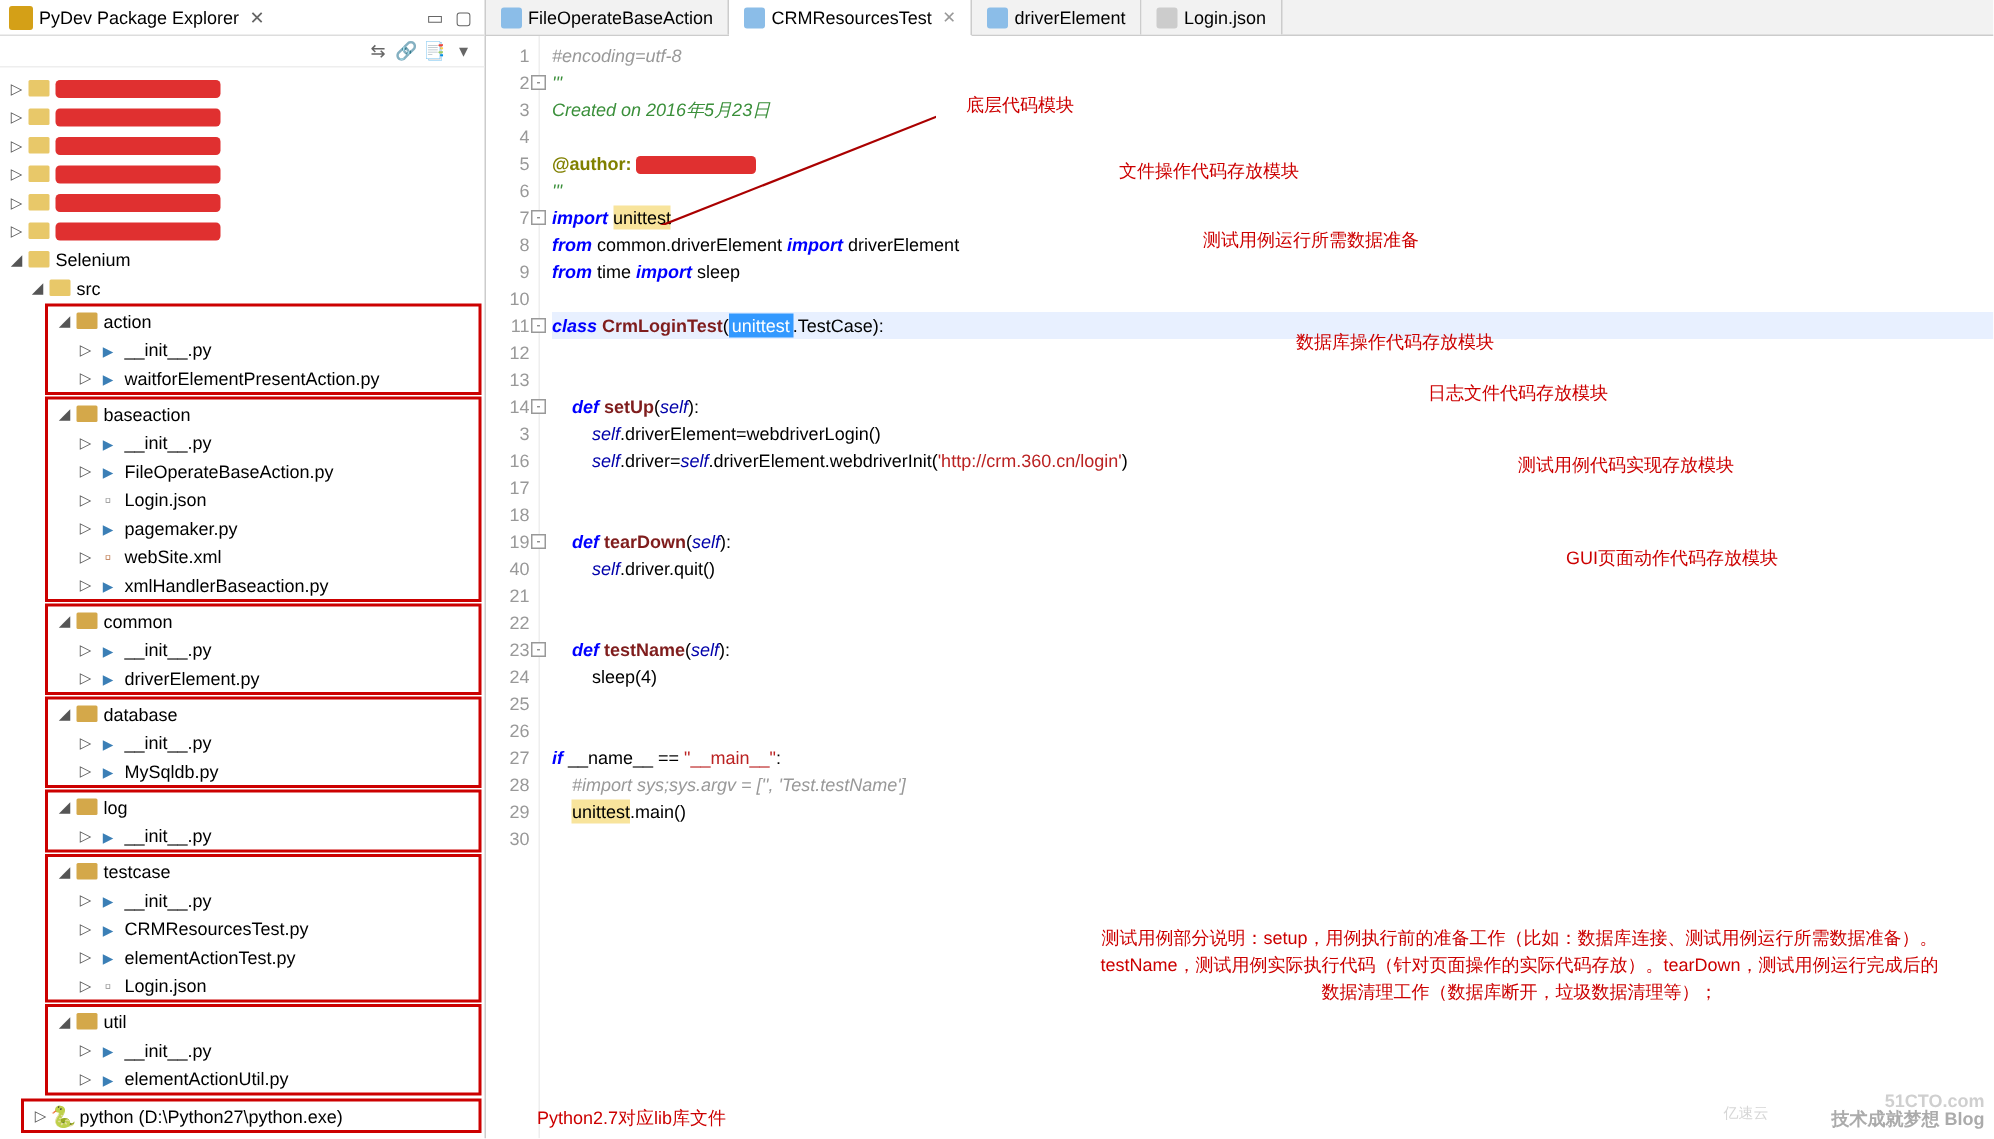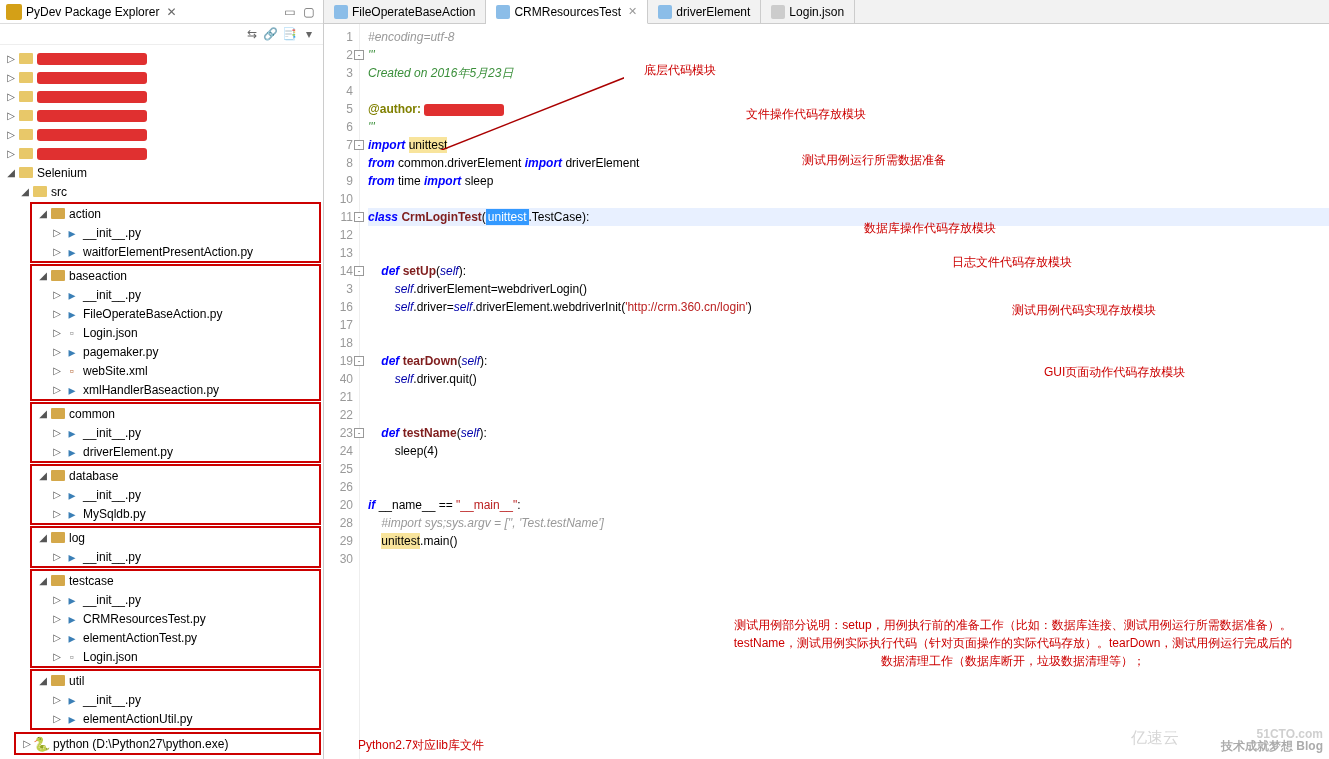--- a/index.html
+++ b/index.html
@@ -46,21 +46,21 @@
 .c-op { color:#000; }
 .hl-y { background:#f8e49c; padding:1px 0; }
 .hl-sel { background:#3399ff; color:#fff; padding:1px 2px; }
 .hl-line { background:#e8f0ff; }
 .fold { position:absolute; left:-14px; width:10px; height:10px; border:1px solid #999; background:#fff; font-size:8px; line-height:8px; text-align:center; color:#555; top:4px; }
 .anno { position:absolute; color:#c00; font-size:12px; pointer-events:none; font-family:"Microsoft YaHei",SimSun,sans-serif; }
 .svg-over { position:absolute; inset:0; pointer-events:none; }
 .svg-over line, .svg-over rect { stroke:#a00; stroke-width:1.5; fill:none; }
 .watermark { position:absolute; right:6px; bottom:6px; font-size:24px; font-weight:bold; color:#bbb; font-family:Arial; text-align:right; line-height:1.05; opacity:.7; }
 .watermark .s1 { font-size:12px; color:#888; }
-.wm2 { position:absolute; right:150px; bottom:10px; color:#bbb; font-size:16px; font-family:"Microsoft YaHei"; opacity:.6;text-align:center; }
+.wm2 { position:absolute; right:150px; bottom:10px; color:#bbb; font-size:10px; font-family:"Microsoft YaHei"; opacity:.6;text-align:center; }
 .arrow-head { fill:#a00; stroke:none; }
 </style>
 </head>
 <body>
 
 <div class="container">
   <div class="sidebar">
     <div class="sb-header">
       <span class="sb-title">
         <span class="sb-title-icon"></span>
@@ -384,21 +384,21 @@
           <div>17</div>
           <div>18</div>
           <div>19</div>
           <div>40</div>
           <div>21</div>
           <div>22</div>
           <div>23</div>
           <div>24</div>
           <div>25</div>
           <div>26</div>
-          <div>20</div>
+          <div>27</div>
           <div>28</div>
           <div>29</div>
           <div>30</div>
         </div>
       <div class="code" id="code">
           <div class="ln"><span class="c-cmt">#encoding=utf-8</span></div>
           <div class="ln"><span class="fold">-</span><span class="c-doc">'''</span></div>
           <div class="ln"><span class="c-doc">Created on 2016年5月23日</span></div>
           <div class="ln"></div>
           <div class="ln"><span class="c-dec">@author:</span><span class="c-id"> </span><span class="redact" style="width: 80px; display: inline-block; vertical-align: middle;"></span></div>

